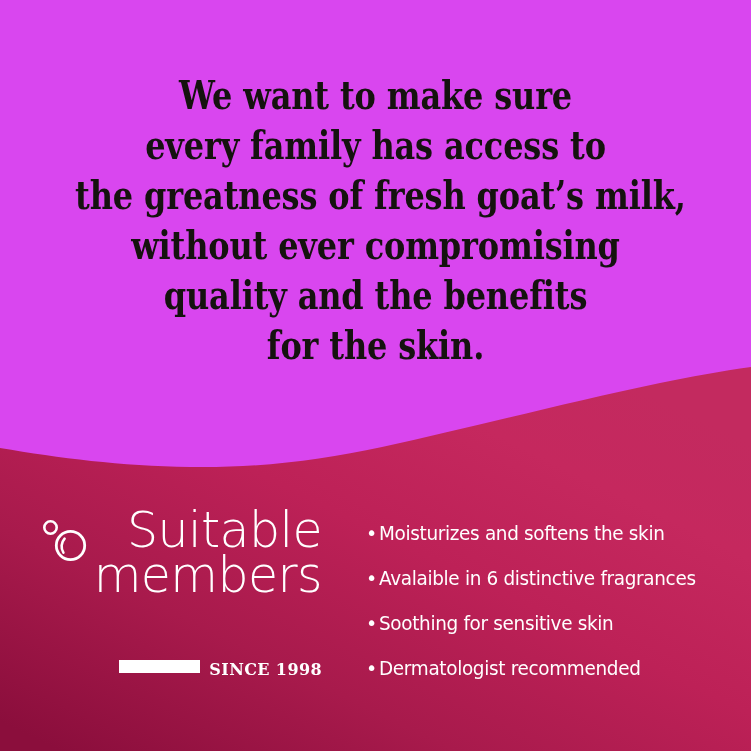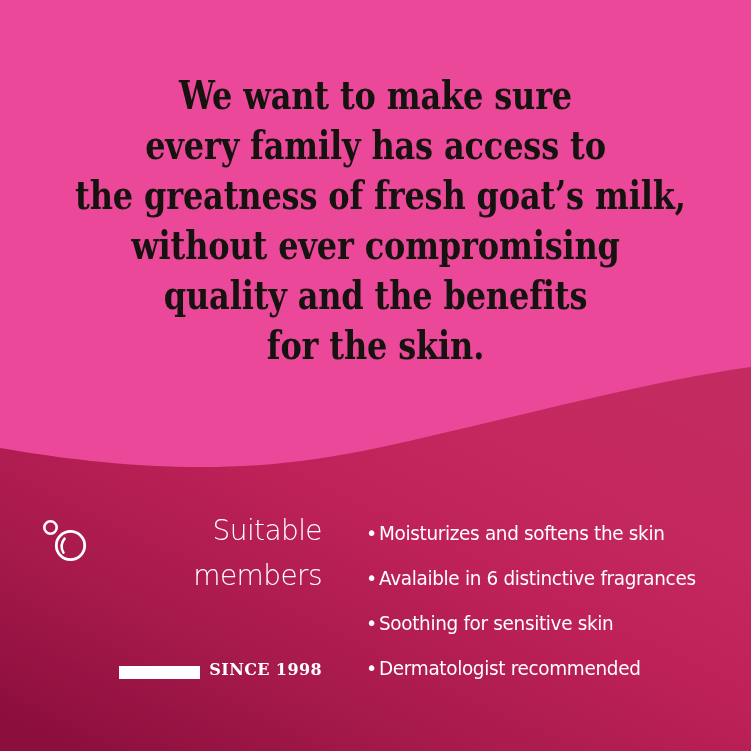--- a/index.html
+++ b/index.html
@@ -12,21 +12,21 @@
     overflow: hidden;
     background: #ffffff;
     font-family: "Liberation Sans", sans-serif;
     -webkit-font-smoothing: antialiased;
   }
 
   #stage {
     position: relative;
     width: 751px;
     height: 751px;
-    background: #ec4899;
+    background: #d946ef;
     overflow: hidden;
   }
 
   
   #headline {
     position: absolute;
     left: 0;
     top: 70px;
     width: 751px;
     text-align: center;
@@ -80,37 +80,37 @@
 
   
   #promo {
     position: absolute;
     left: 0;
     top: 38px;
     width: 322px;
     text-align: right;
     font-family: "DejaVu Sans", "Liberation Sans", sans-serif;
     font-weight: 300;
-    font-size: 28px;
+    font-size: 49px;
     line-height: 45px;
     letter-spacing: -0.6px;
     color: #ffffff;
   }
   #promo .pl {
     display: block;
     white-space: nowrap;
   }
 
   
   #since-row {
     position: absolute;
     right: 429px;
     top: 190px;
     display: flex;
-    align-items: flex-end;
+    align-items: flex-start;
     gap: 9px;
   }
   #since-bar {
     width: 81px;
     height: 13px;
     background: #ffffff;
     flex: none;
   }
   #since-text {
     font-family: "DejaVu Serif", "Liberation Serif", serif;

